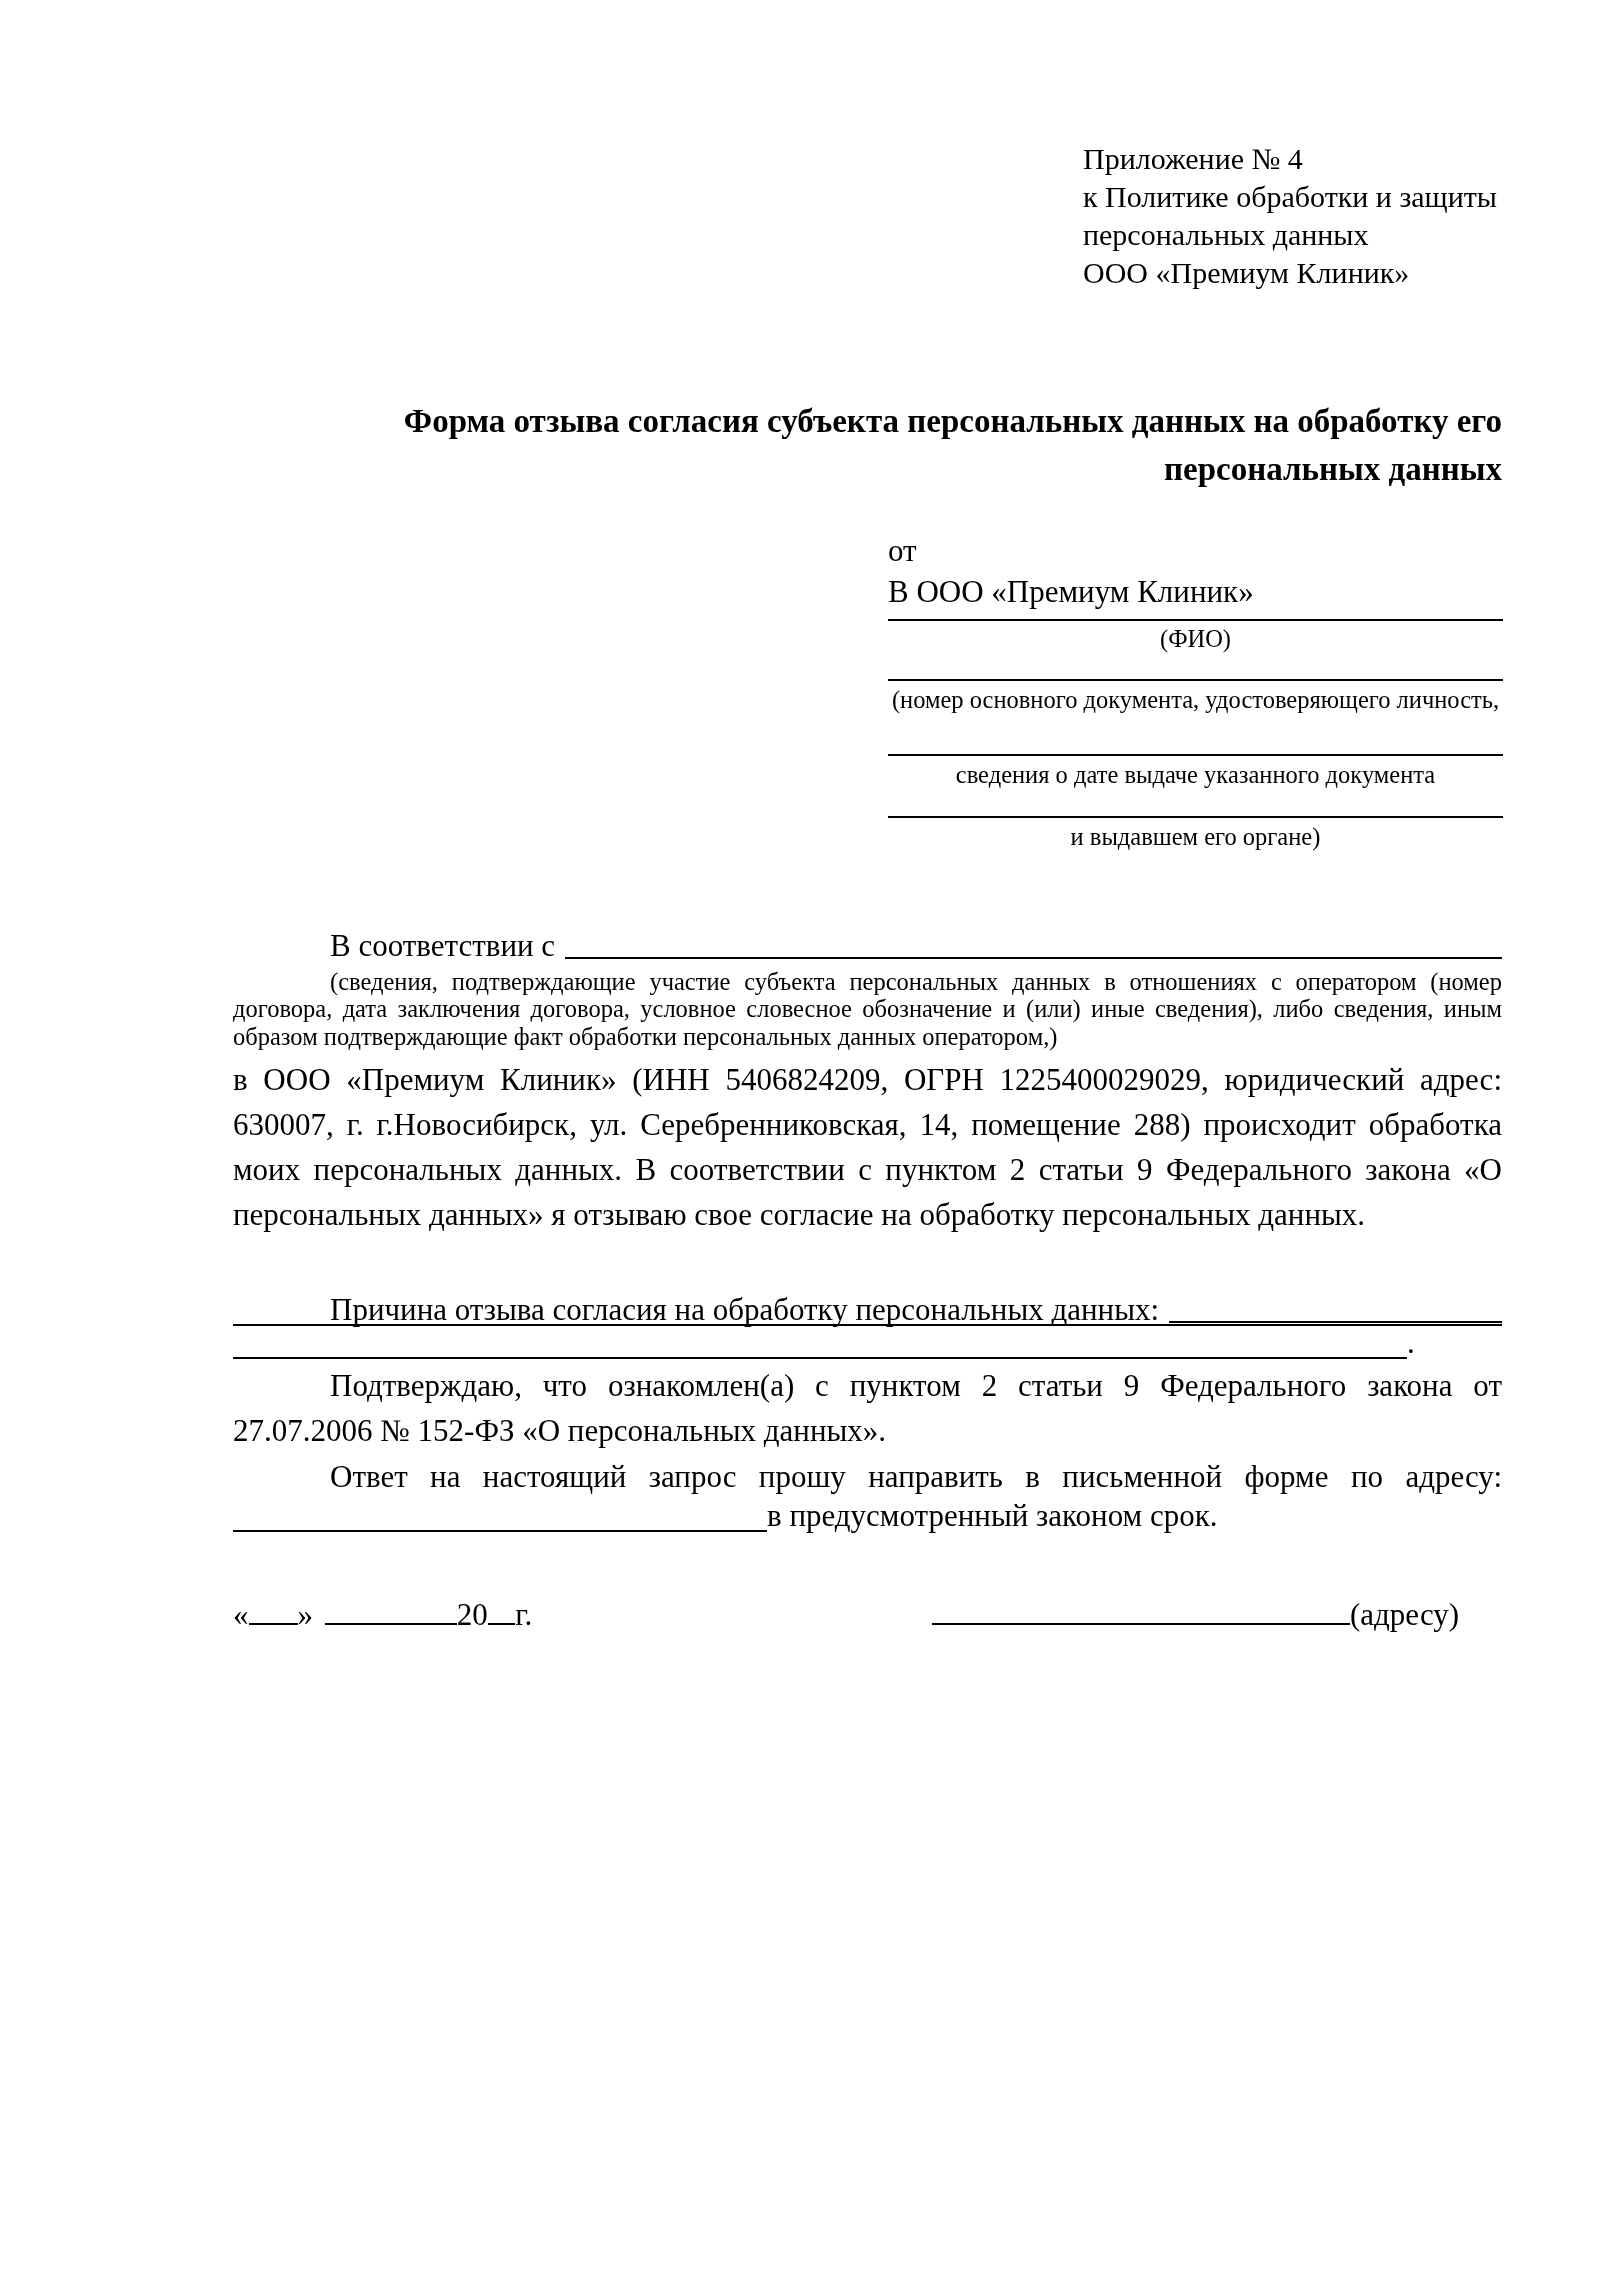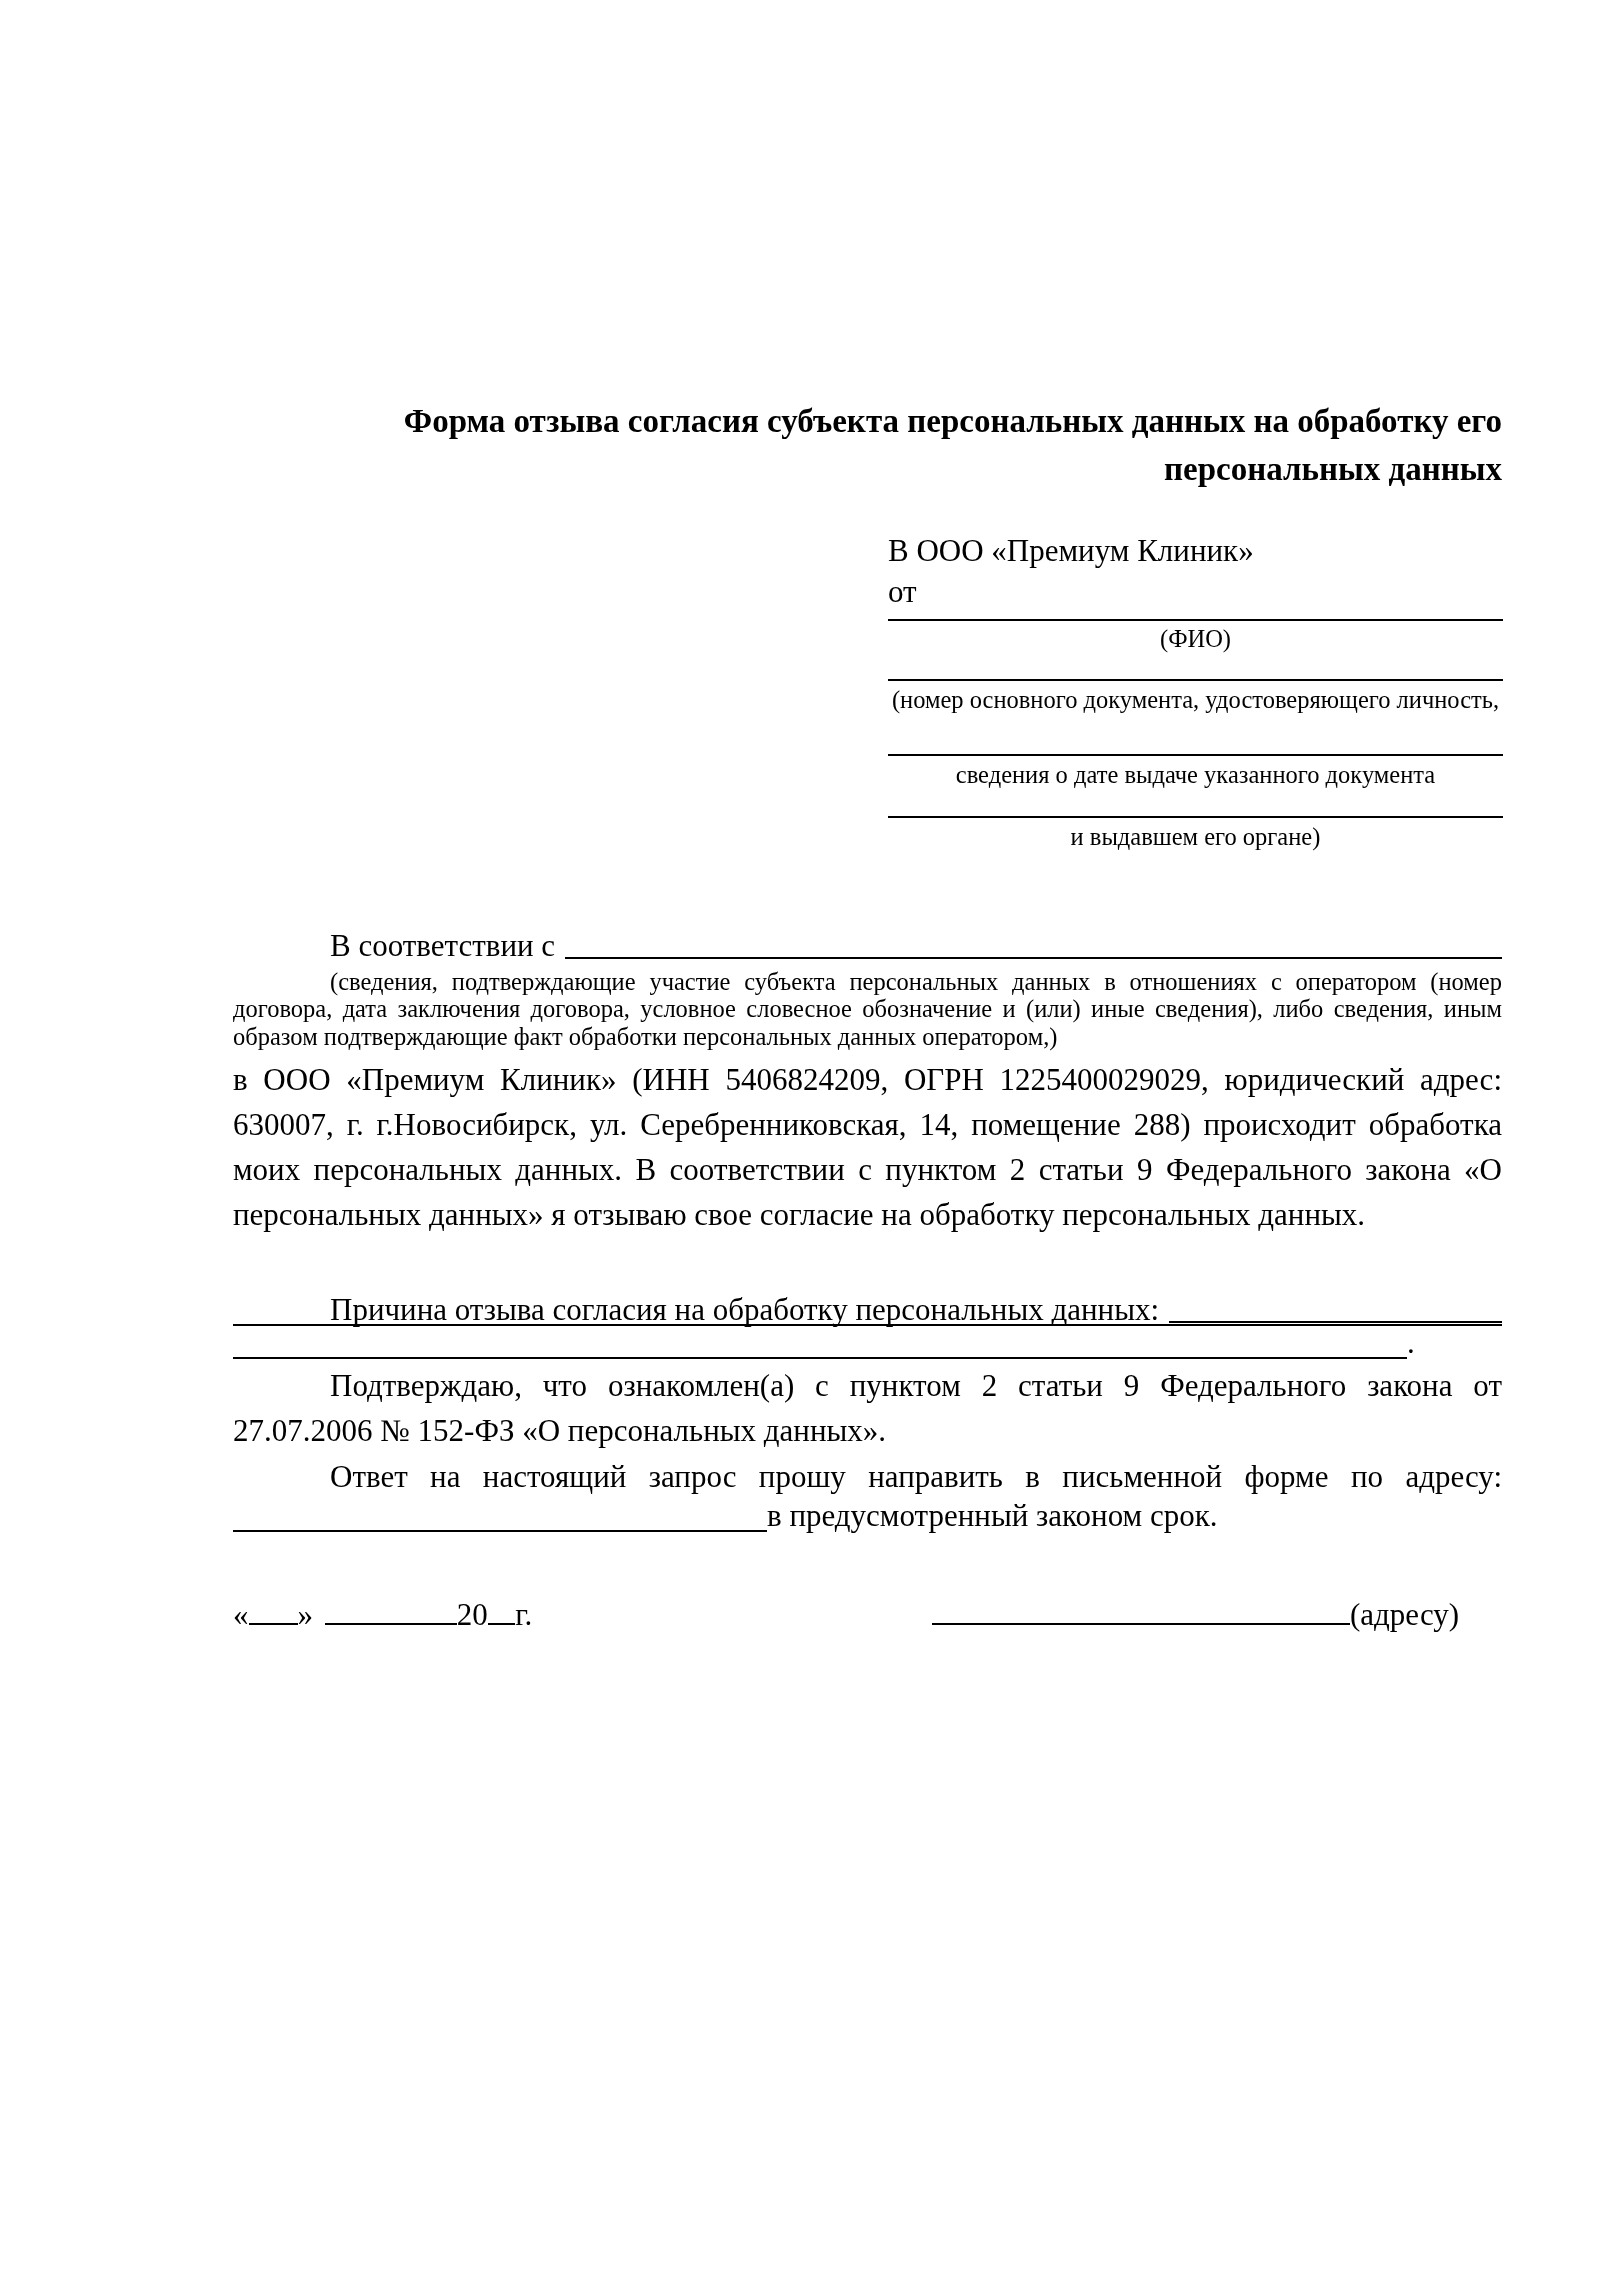--- a/index.html
+++ b/index.html
@@ -125,26 +125,32 @@
     left: 932px; top: 1594px;
     font-size: 31px; line-height: 39px; white-space: nowrap;
   }
   .u-sign { width: 418px; }
 </style>
 </head>
 <body>
 
 <div class="page">
 
+  <div class="abs annex">
+    <div>Приложение № 4</div>
+    <div>к Политике обработки и защиты</div>
+    <div>персональных данных</div>
+    <div>ООО «Премиум Клиник»</div>
+  </div>
 
   <div class="abs doc-title">Форма отзыва согласия субъекта персональных данных на обработку его персональных данных</div>
 
   <div class="abs recipient">
+    <div>от</div>
     <div>В ООО «Премиум Клиник»</div>
-    <div>от</div>
 
     <div class="fline" style="top:89px"></div>
     <div class="fcap" style="top:94px">(ФИО)</div>
 
     <div class="fline" style="top:149px"></div>
     <div class="fcap" style="top:155px">(номер основного документа, удостоверяющего личность,</div>
 
     <div class="fline" style="top:224px"></div>
     <div class="fcap" style="top:230px">сведения о дате выдаче указанного документа</div>
 

